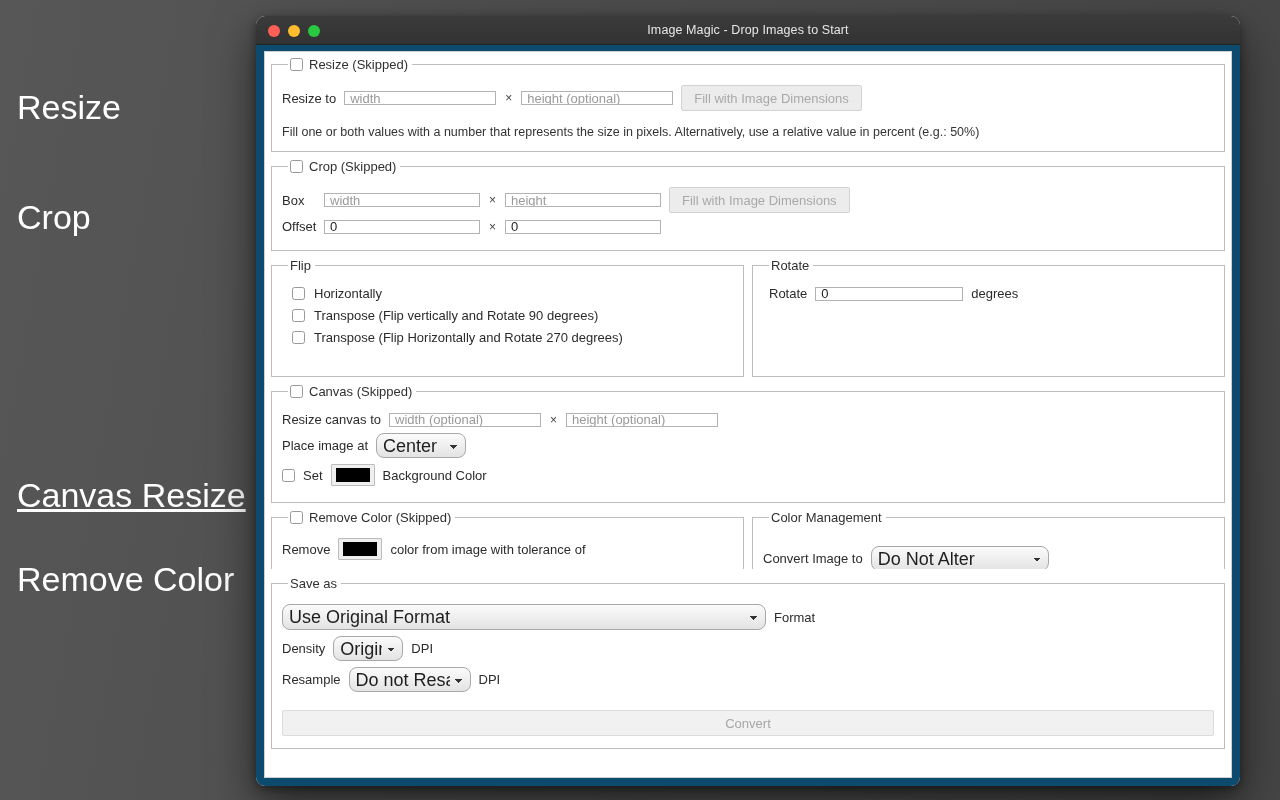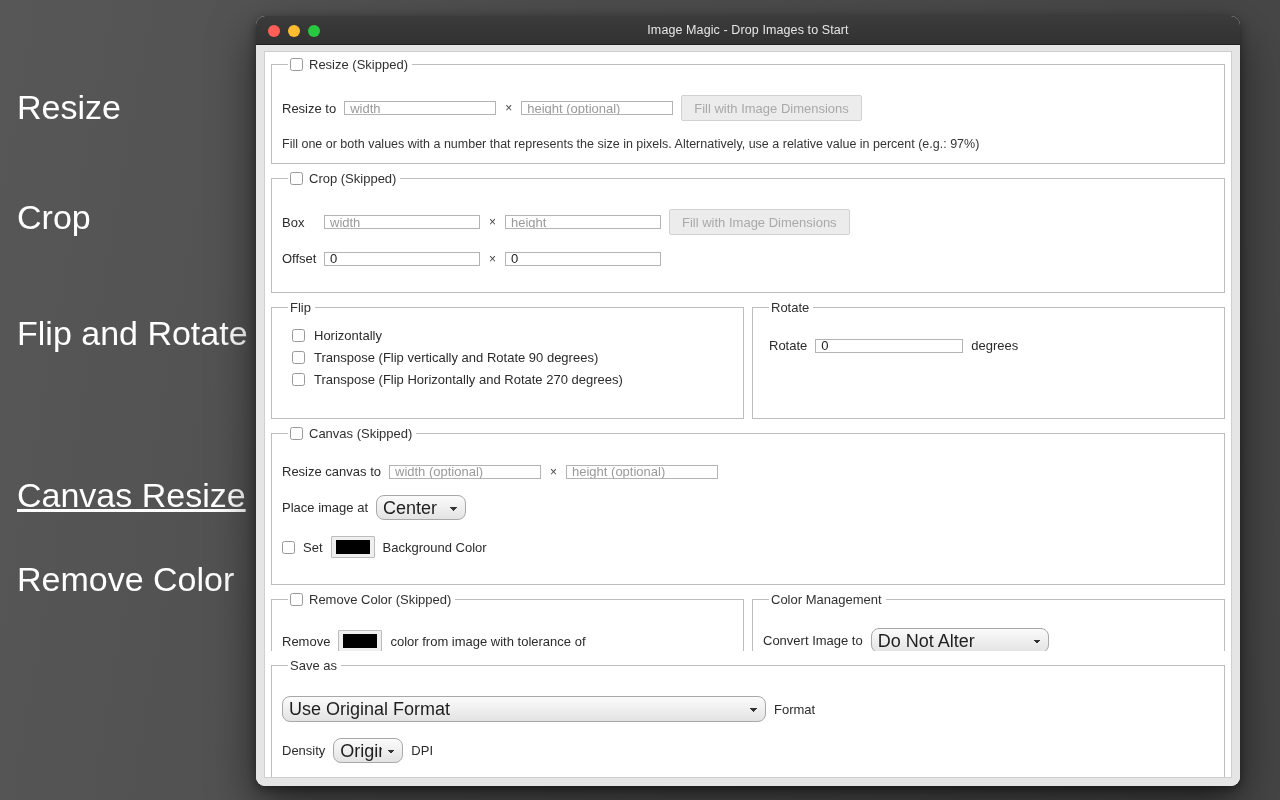--- a/index.html
+++ b/index.html
@@ -53,21 +53,21 @@
   .tl-min { background: #febc2e; }
   .tl-max { background: #28c840; }
   #window-title {
     width: 100%; text-align: center;
     color: #e6e6e6; font-size: 12.5px; font-weight: normal;
     letter-spacing: 0.1px;
   }
 
   #window-body {
     flex: 1 1 auto;
-    background: #e5e5e5;
+    background: #0c4a6e;
     padding: 6px 8px 10px 8px;
     position: relative;
     overflow: hidden;
   }
   #content-frame {
     position: absolute;
     left: 8px; top: 6px; right: 8px; bottom: 8px;
     border: 1px solid #cfcfcf;
     background: #ffffff;
     overflow: hidden;
@@ -100,21 +100,21 @@
     width: 13px; height: 13px;
     border: 1px solid #999;
     border-radius: 2.5px;
     background: #fff;
     display: inline-block;
     flex: 0 0 13px;
     vertical-align: -2px;
   }
 
   
-  .row { display: flex; align-items: center; gap: 8px; margin: 16px 0; font-size: 13px; color: #2b2b2b; }
+  .row { display: flex; align-items: center; gap: 8px; margin: 6px 0; font-size: 13px; color: #2b2b2b; }
   .row .lbl { color: #2b2b2b; font-size: 13px; white-space: nowrap; }
   .times { color: #444; font-size: 12px; padding: 0 1px; }
 
   
   .tinput {
     height: 14px;
     border: 1px solid #b3b3b3;
     background: #fff;
     font-family: "Liberation Sans", sans-serif;
     font-size: 13px;
@@ -209,21 +209,20 @@
     border-radius: 2px;
   }
   fieldset.saveas-group { padding-bottom: 12px; }
 </style>
 </head>
 <body>
 
 <div id="desktop-labels">
   <div class="desk-label dl-0">Resize</div>
   <div class="desk-label dl-1">Crop</div>
-  <div class="desk-label dl-2">Flip and Rotate</div>
   <div class="desk-label dl-3">Canvas Resize</div>
   <div class="desk-label dl-4">Remove Color</div>
 </div>
 
 <div id="app-window">
 
   <div id="titlebar">
     <div id="traffic-lights">
       <span class="tl tl-close"></span>
       <span class="tl tl-min"></span>
@@ -241,21 +240,21 @@
             <span class="cb"></span>
             <span class="legend-text">Resize (Skipped)</span>
           </legend>
           <div class="row">
             <span class="lbl">Resize to</span>
             <input class="tinput w-resize" type="text" placeholder="width" style="">
             <span class="times">×</span>
             <input class="tinput w-resize" type="text" placeholder="height (optional)" style="">
             <button class="btn-disabled">Fill with Image Dimensions</button>
           </div>
-          <div class="helptext">Fill one or both values with a number that represents the size in pixels. Alternatively, use a relative value in percent (e.g.: 97%)</div>
+          <div class="helptext">Fill one or both values with a number that represents the size in pixels. Alternatively, use a relative value in percent (e.g.: 50%)</div>
         </fieldset>
 
         <fieldset class="group">
           <legend>
             <span class="cb"></span>
             <span class="legend-text">Crop (Skipped)</span>
           </legend>
           <div class="row">
             <span class="lbl" style="width:34px">Box</span>
             <input class="tinput w-crop" type="text" placeholder="width" style="">

